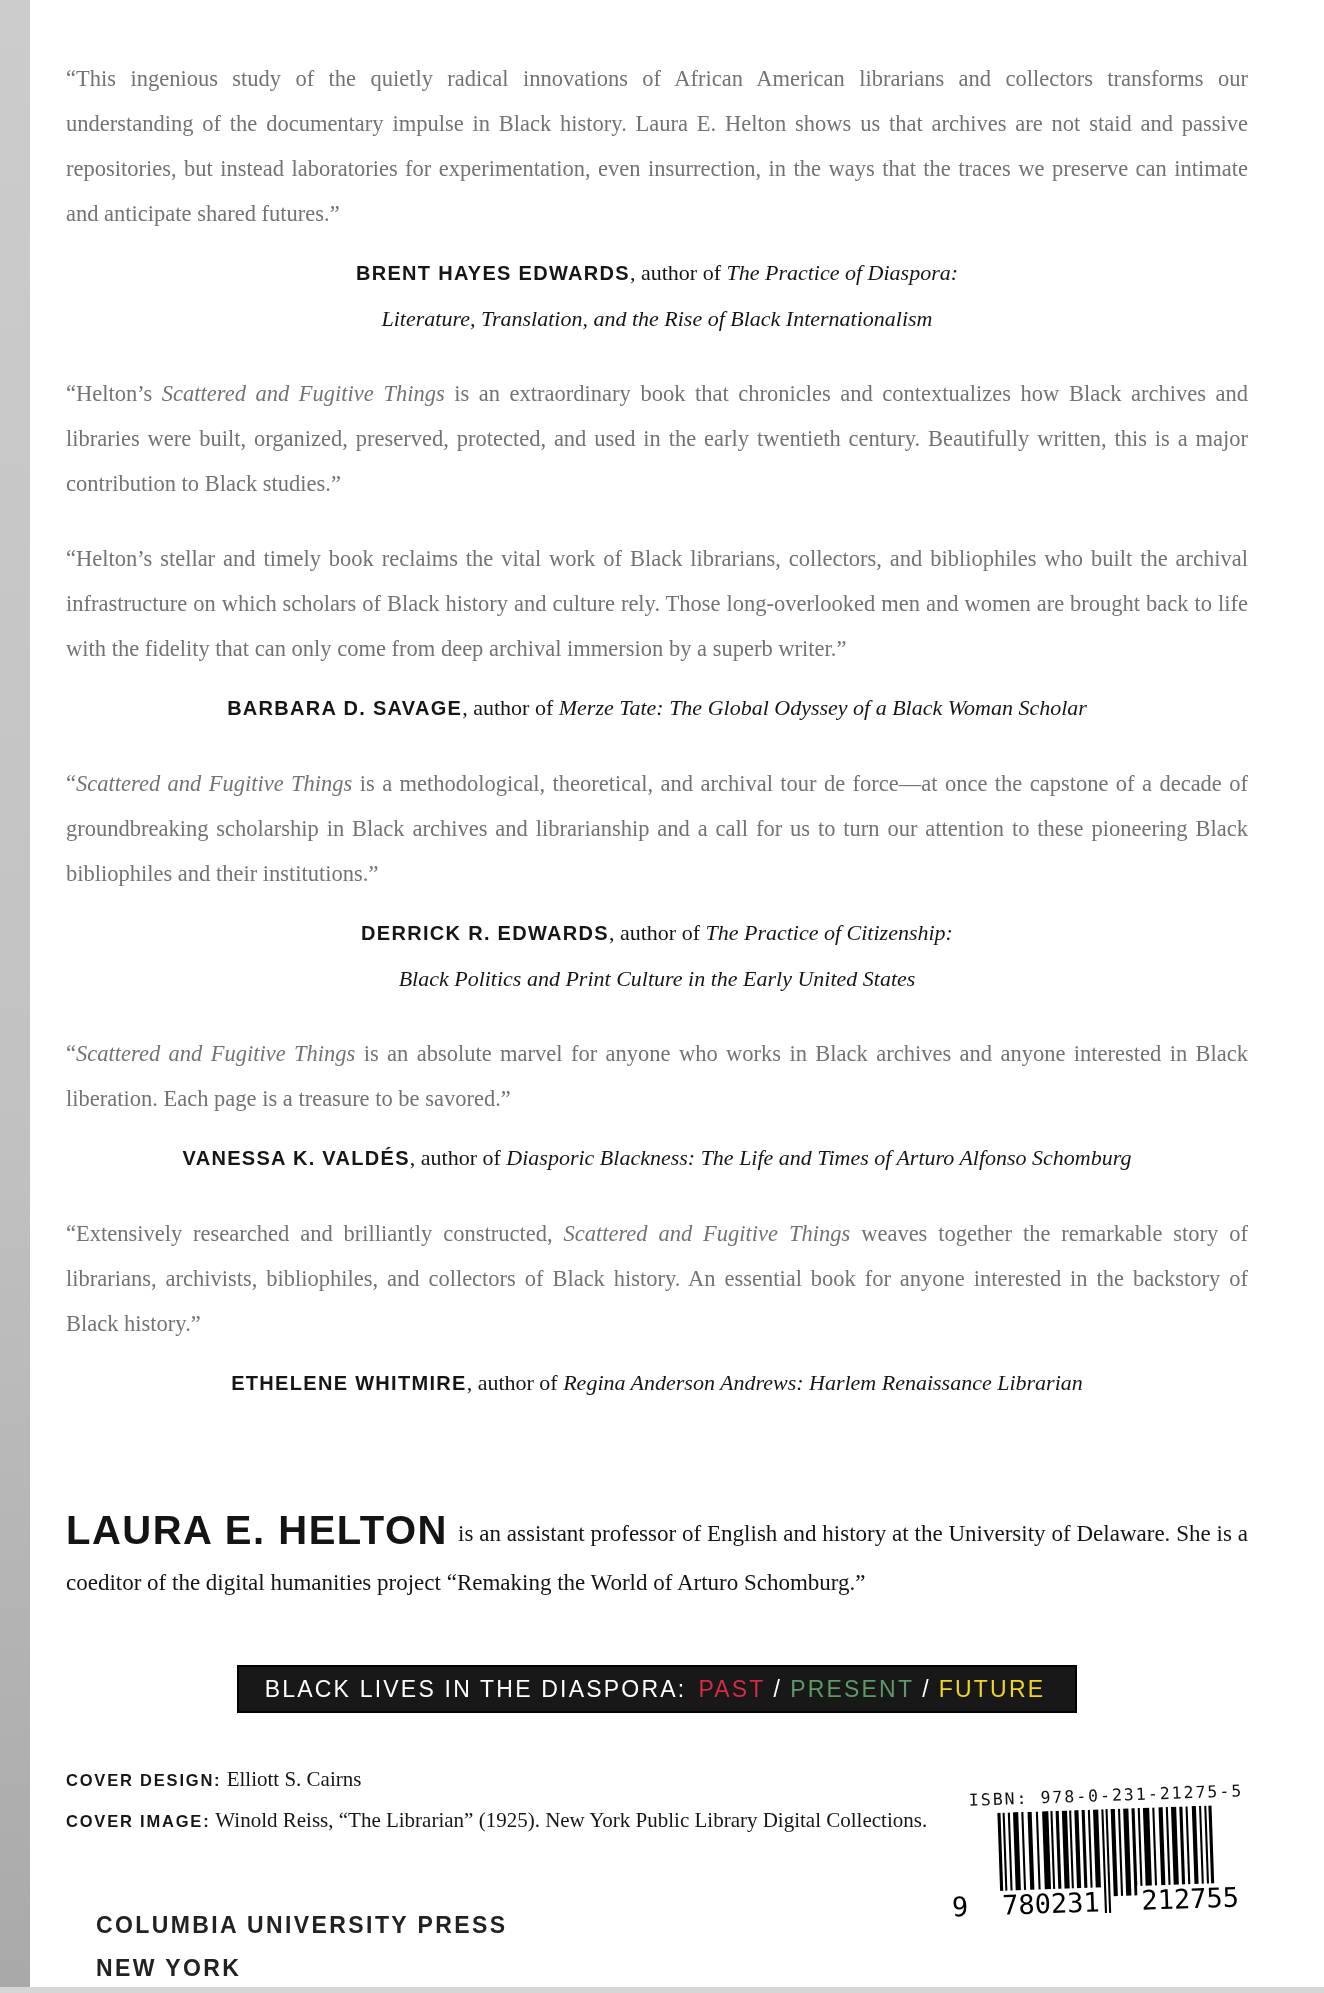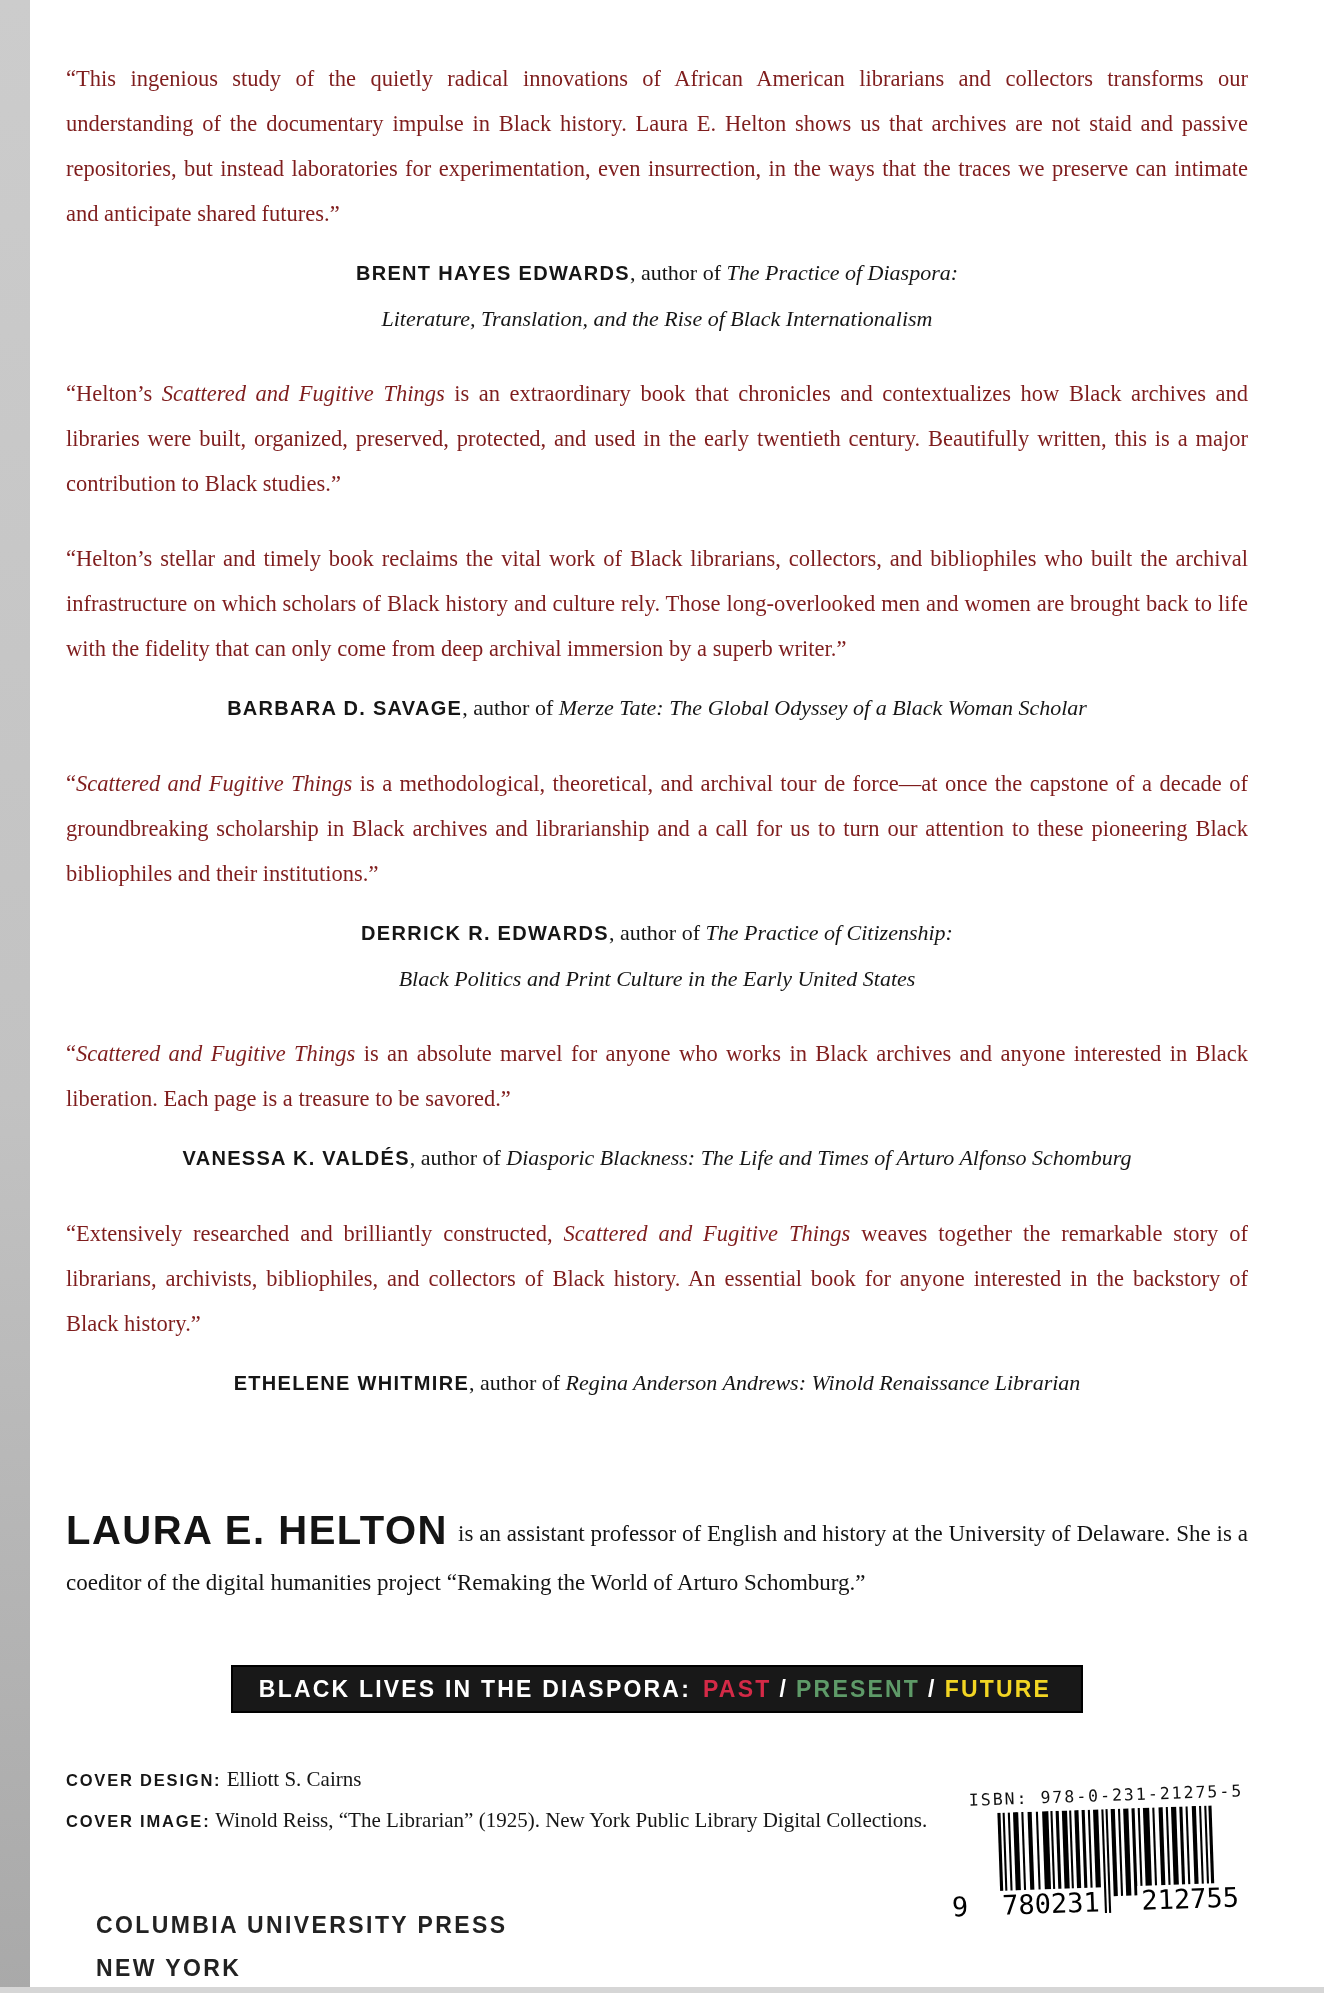--- a/index.html
+++ b/index.html
@@ -13,42 +13,42 @@
     background:linear-gradient(180deg,#cccccc 0%,#c2c2c2 55%,#a9a9a9 100%);
   }
   .scan-edge-bottom{
     position:absolute;left:0;bottom:0;width:100%;height:6px;background:#d6d6d6;
   }
   .content{
     position:absolute;left:66px;top:56px;width:1182px;
   }
   .blurb{
     margin:30px 0 0 0;font-size:22.5px;line-height:45px;text-align:justify;
-    color:#7f1d1d;
+    color:#737373;
   }
   .blurb:first-child{margin-top:0;}
   .attr{
     margin:14px 0 0 0;text-align:center;font-size:22px;line-height:45px;color:#161616;
   }
   .attr .name{
     font-family:"Liberation Sans", sans-serif;font-weight:bold;
     font-size:20px;letter-spacing:1.3px;
   }
   .it{font-style:italic;}
   .bio{
     margin:100px 0 0 0;font-size:23px;line-height:49px;color:#141414;text-align:justify;
   }
   .bio-name{
     font-family:"Liberation Sans", sans-serif;font-weight:bold;
     font-size:40px;letter-spacing:1.5px;vertical-align:-3px;padding-right:10px;
   }
   .banner-wrap{margin:58px 0 0 0;text-align:center;}
   .banner{
     display:inline-block;background:#181818;color:#ffffff;
-    font-family:"Liberation Sans", sans-serif;font-weight:bold;
+    font-family:"Liberation Sans", sans-serif;font-weight:normal;
     font-size:23px;letter-spacing:2.2px;padding:9px 22px 8px 22px;
     border:2px solid #000;
   }
   .banner span{padding:0 4px;}
   .credits{margin:46px 0 0 0;text-align:left;}
   .credit-line{font-size:21px;line-height:40px;color:#161616;}
   .credit-label{
     font-family:"Liberation Sans", sans-serif;font-weight:bold;
     font-size:16.5px;letter-spacing:1.8px;
   }
@@ -89,21 +89,21 @@
       <p class="blurb"><span>“This ingenious study of the quietly radical innovations of African American librarians and collectors transforms our understanding of the documentary impulse in Black history. Laura E. Helton shows us that archives are not staid and passive repositories, but instead laboratories for experimentation, even insurrection, in the ways that the traces we preserve can intimate and anticipate shared futures.”</span></p>
       <div class="attr"><span class="name">BRENT HAYES EDWARDS</span><span>, author of </span><span class="it">The Practice of Diaspora:</span><div class="it">Literature, Translation, and the Rise of Black Internationalism</div></div>
       <p class="blurb"><span>“Helton’s </span><i>Scattered and Fugitive Things</i><span> is an extraordinary book that chronicles and contextualizes how Black archives and libraries were built, organized, preserved, protected, and used in the early twentieth century. Beautifully written, this is a major contribution to Black studies.”</span></p>
       <p class="blurb"><span>“Helton’s stellar and timely book reclaims the vital work of Black librarians, collectors, and bibliophiles who built the archival infrastructure on which scholars of Black history and culture rely. Those long-overlooked men and women are brought back to life with the fidelity that can only come from deep archival immersion by a superb writer.”</span></p>
       <div class="attr"><span class="name">BARBARA D. SAVAGE</span><span>, author of </span><span class="it">Merze Tate: The Global Odyssey of a Black Woman Scholar</span></div>
       <p class="blurb"><span>“</span><i>Scattered and Fugitive Things</i><span> is a methodological, theoretical, and archival tour de force—at once the capstone of a decade of groundbreaking scholarship in Black archives and librarianship and a call for us to turn our attention to these pioneering Black bibliophiles and their institutions.”</span></p>
       <div class="attr"><span class="name">DERRICK R. EDWARDS</span><span>, author of </span><span class="it">The Practice of Citizenship:</span><div class="it">Black Politics and Print Culture in the Early United States</div></div>
       <p class="blurb"><span>“</span><i>Scattered and Fugitive Things</i><span> is an absolute marvel for anyone who works in Black archives and anyone interested in Black liberation. Each page is a treasure to be savored.”</span></p>
       <div class="attr"><span class="name">VANESSA K. VALDÉS</span><span>, author of </span><span class="it">Diasporic Blackness: The Life and Times of Arturo Alfonso Schomburg</span></div>
       <p class="blurb"><span>“Extensively researched and brilliantly constructed, </span><i>Scattered and Fugitive Things</i><span> weaves together the remarkable story of librarians, archivists, bibliophiles, and collectors of Black history. An essential book for anyone interested in the backstory of Black history.”</span></p>
-      <div class="attr"><span class="name">ETHELENE WHITMIRE</span><span>, author of </span><span class="it">Regina Anderson Andrews: Winold Renaissance Librarian</span></div>
+      <div class="attr"><span class="name">ETHELENE WHITMIRE</span><span>, author of </span><span class="it">Regina Anderson Andrews: Harlem Renaissance Librarian</span></div>
     </div>
 
   <p class="bio"><span class="bio-name">LAURA E. HELTON</span><span>is an assistant professor of English and history at the University of Delaware. She is a coeditor of the digital humanities project “Remaking the World of Arturo Schomburg.”</span></p>
 
   <div class="banner-wrap">
     <div class="banner" style="background: rgb(24, 24, 24);">
       <span>BLACK LIVES IN THE DIASPORA:</span><span><span style="color: rgb(212, 42, 71);">PAST</span><span style="color: rgb(255, 255, 255);">/</span><span style="color: rgb(94, 154, 104);">PRESENT</span><span style="color: rgb(255, 255, 255);">/</span><span style="color: rgb(242, 213, 35);">FUTURE</span></span>
     </div>
   </div>
 

